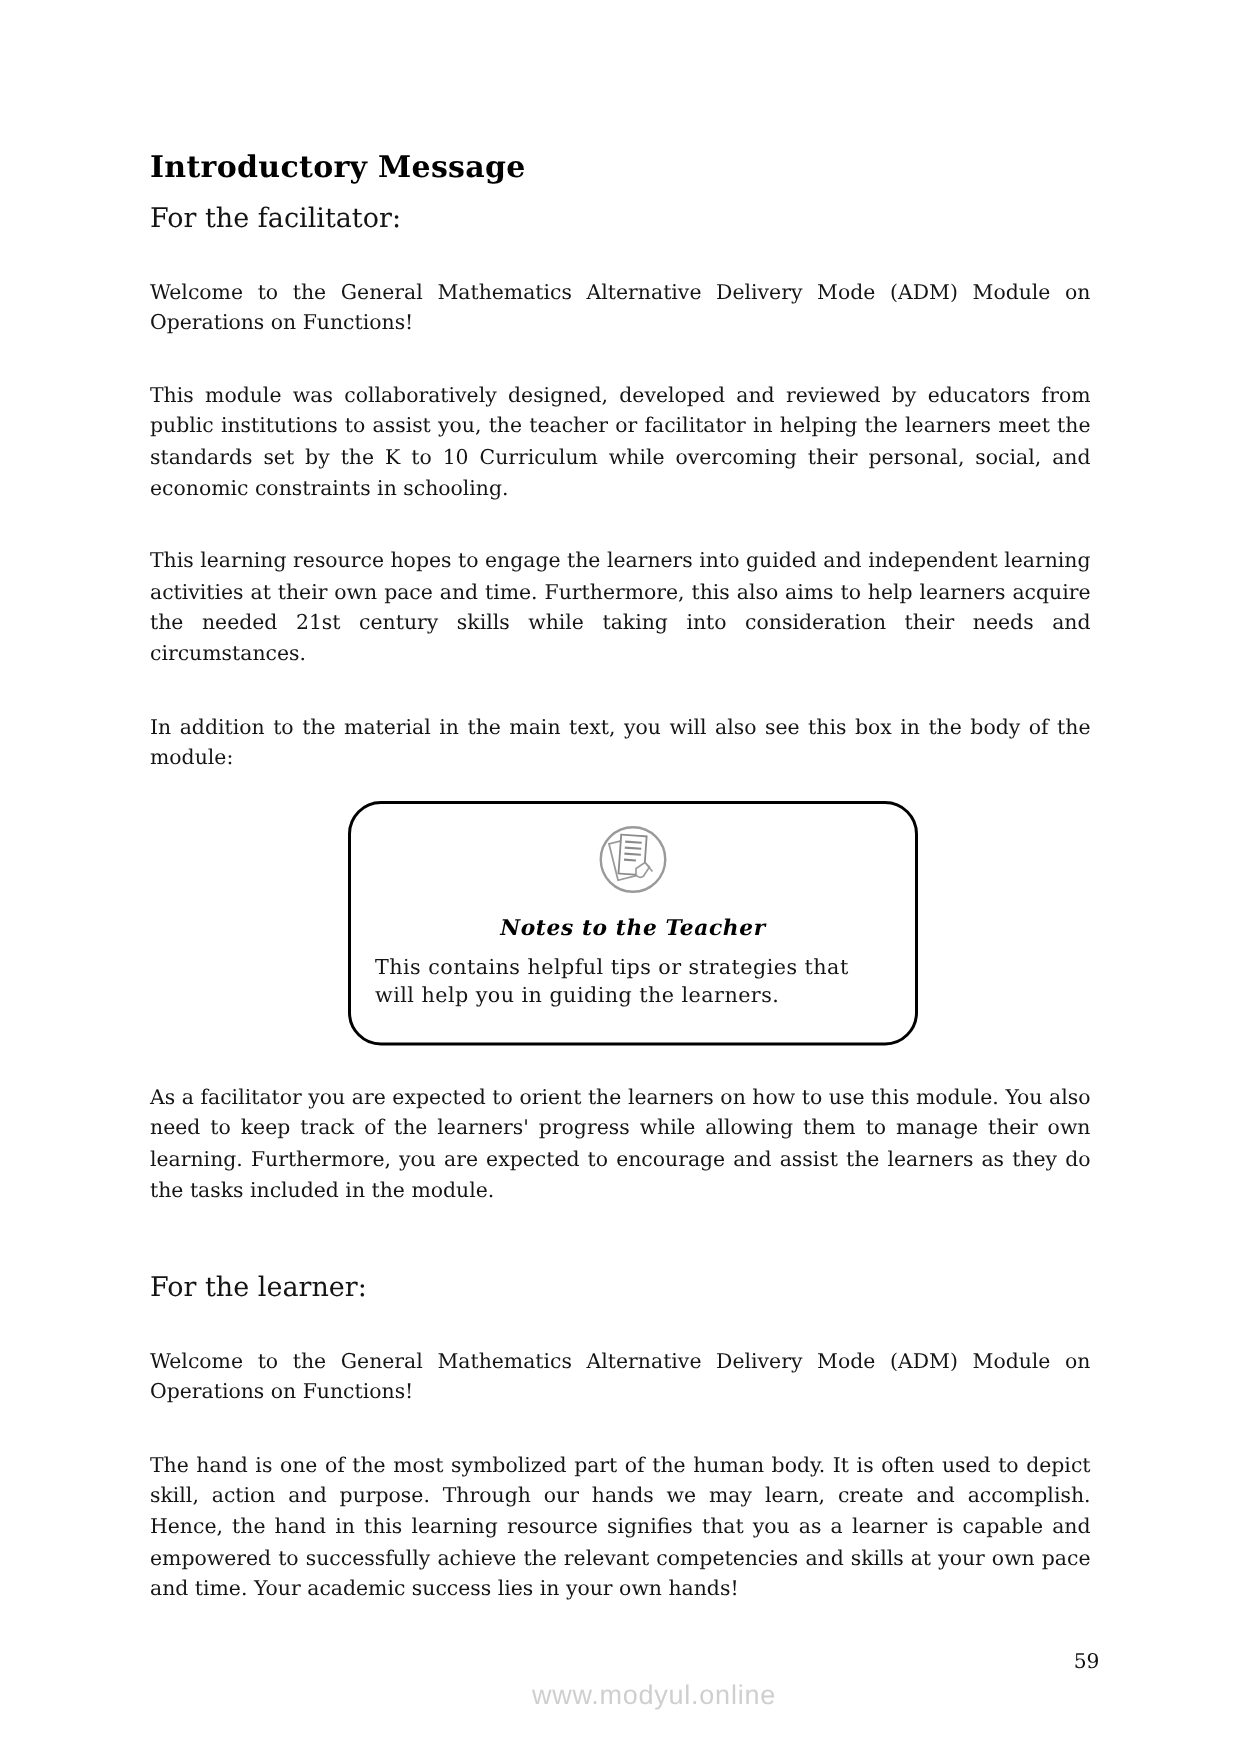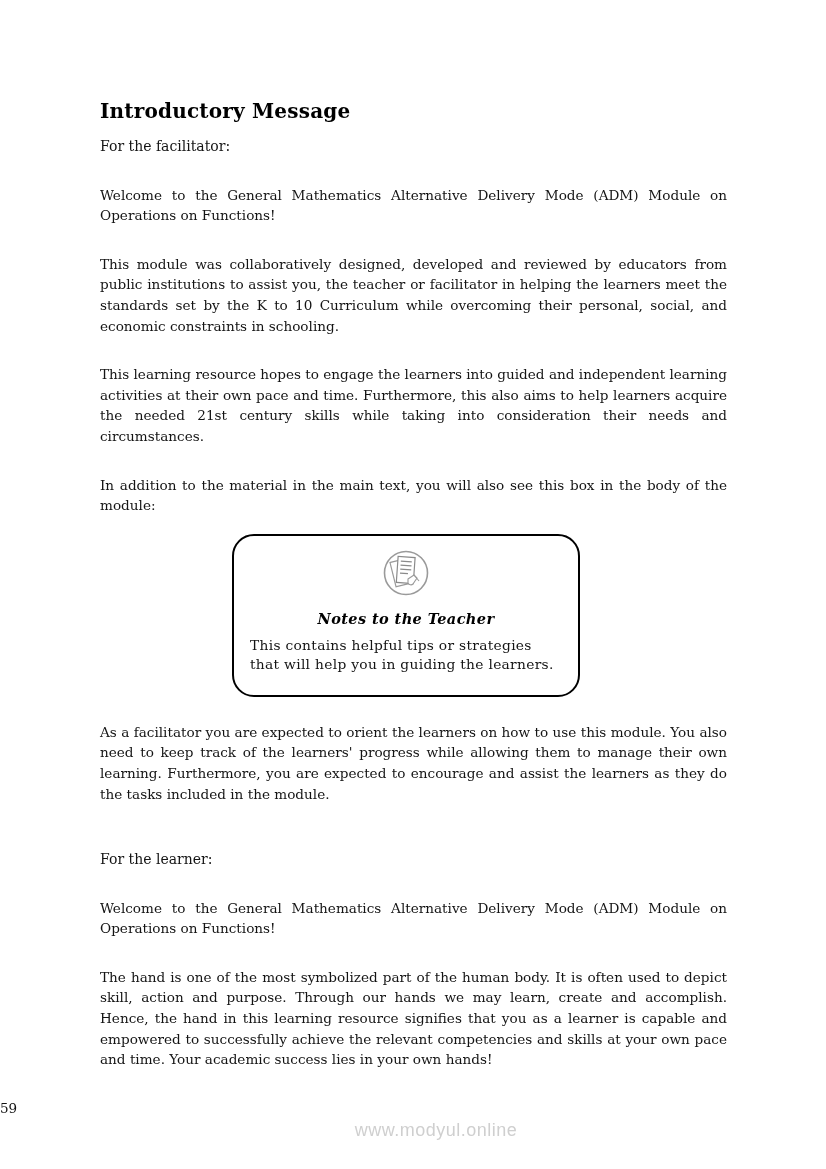--- a/index.html
+++ b/index.html
@@ -25,30 +25,30 @@
     color: #000;
     letter-spacing: 0.2px;
   }
   p.body-par {
     font-size: 13.6px;
     line-height: 20.6px;
     text-align: justify;
     margin: 28px 0 0 0;
   }
   p.label-line {
-    font-size: 14px;
+    font-size: 18px;
     line-height: 20.6px;
     text-align: left;
     margin: 13px 0 0 0;
   }
   .learner-label { margin-top: 45px !important; }
   .after-box { margin-top: 25px !important; }
 
   .note-box {
-    width: 348px;
+    width: 380px;
     box-sizing: border-box;
     margin: 18px 0 0 132px;
     border: 2px solid #000;
     border-radius: 22px;
     padding: 10px 16px 20px 16px;
     background: #fff;
   }
   .note-icon-wrap {
     display: flex;
     justify-content: center;
@@ -69,21 +69,21 @@
     text-align: left;
     margin-top: 9px;
     letter-spacing: 0.3px;
   }
 
   .page-number {
     position: absolute;
     top: 1100px;
     left: 0;
     width: 733px;
-    text-align: left;
+    text-align: right;
     font-size: 13.5px;
     color: #111;
   }
   .watermark {
     position: absolute;
     top: 1120px;
     left: 0;
     width: 826px;
     text-align: center;
     font-size: 18px;

